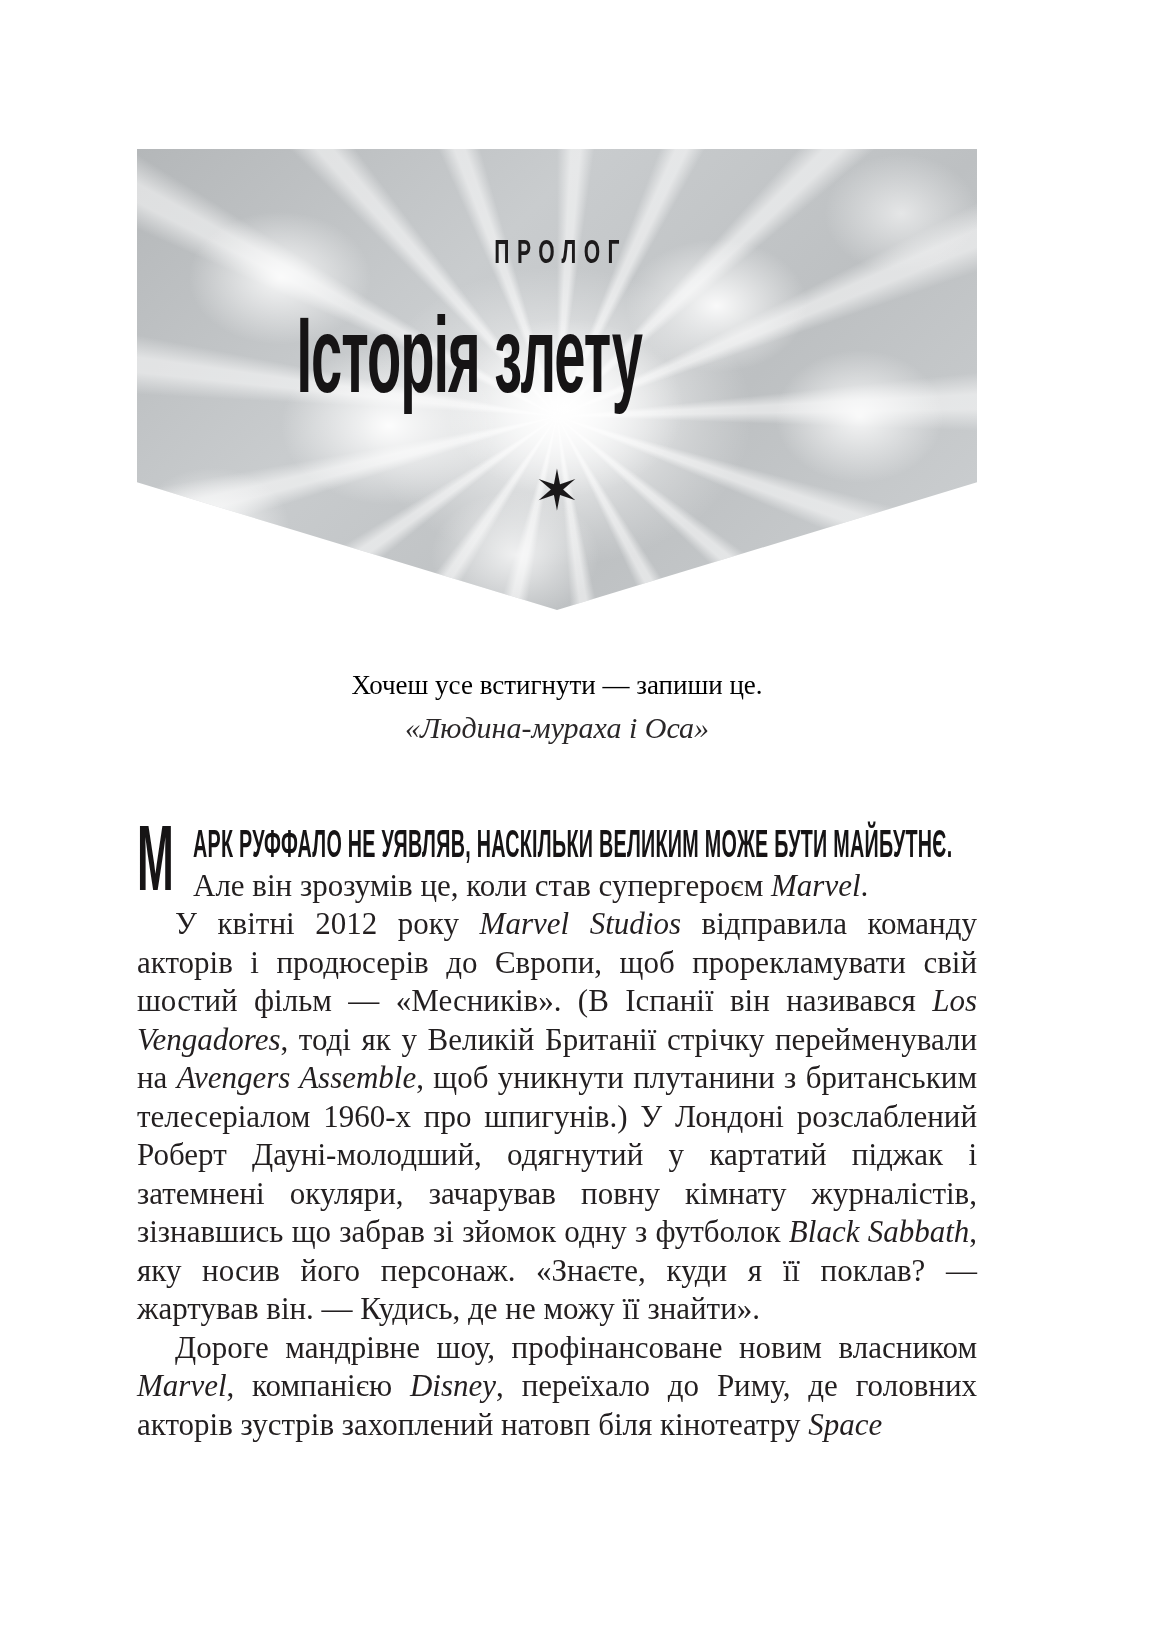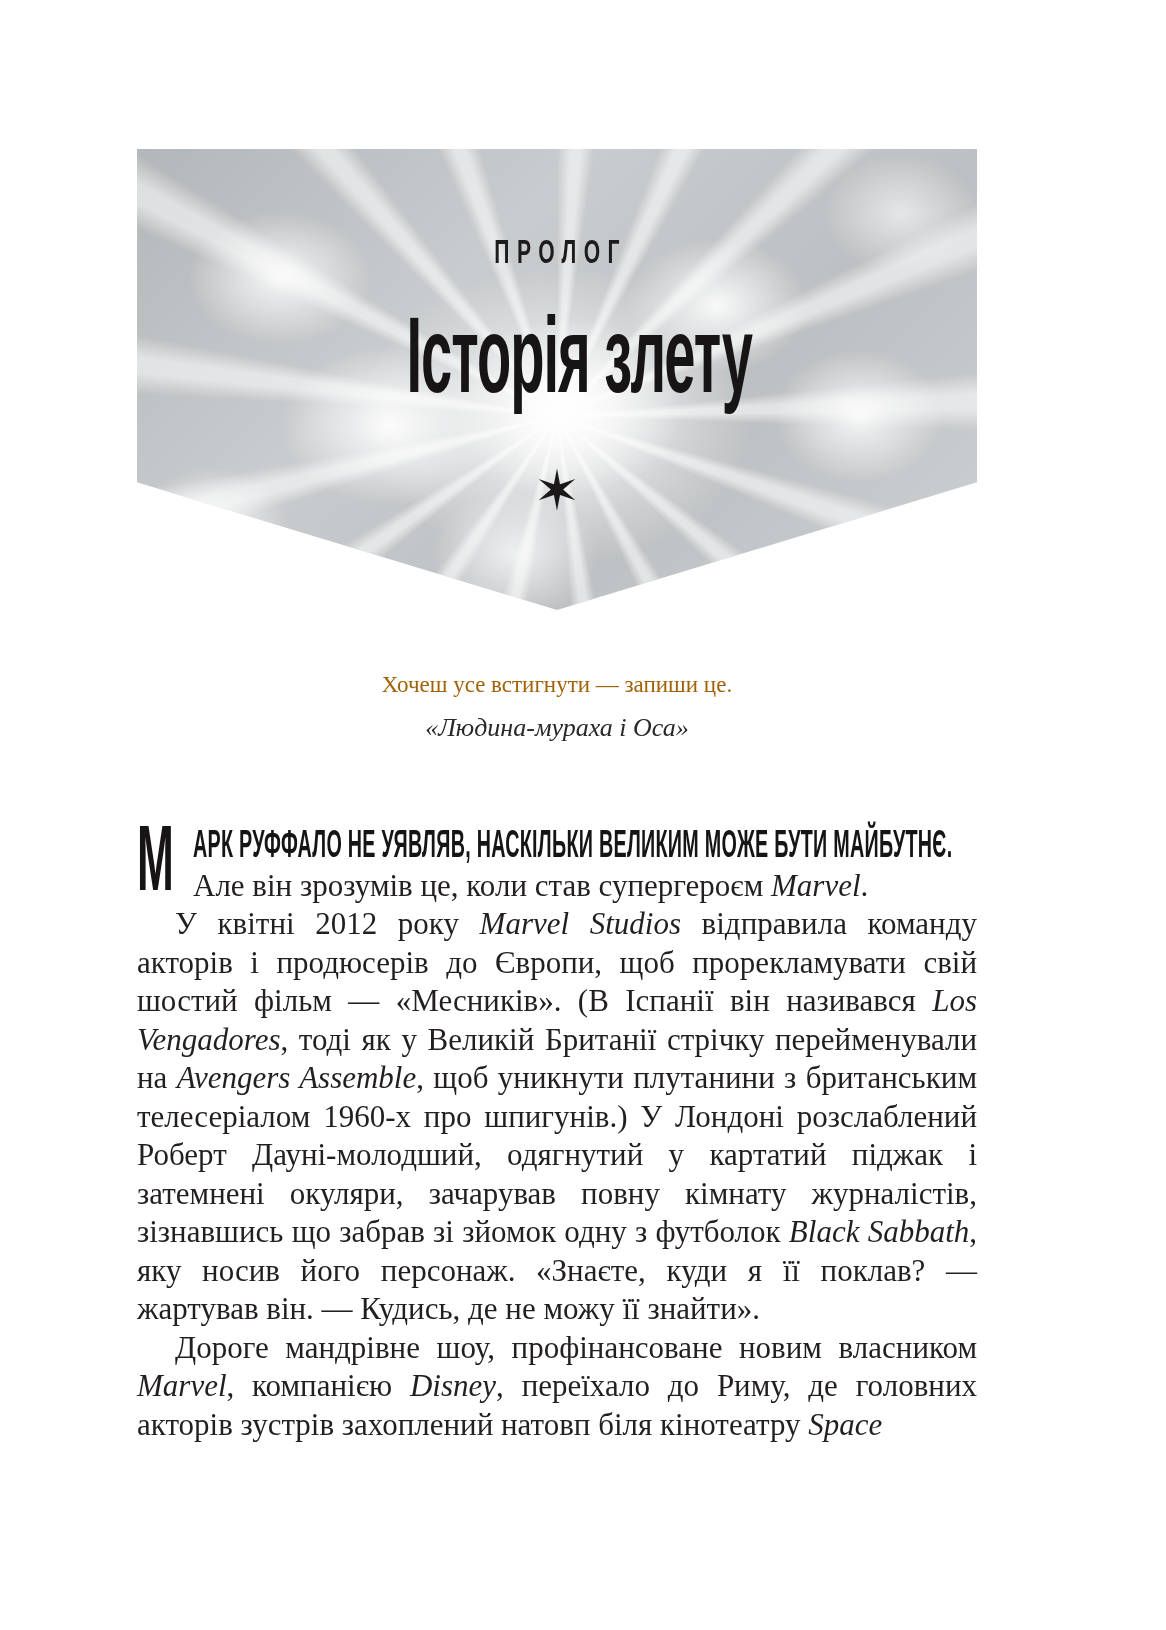--- a/index.html
+++ b/index.html
@@ -39,21 +39,21 @@
   }
   .kicker>span{
     display:inline-block;white-space:nowrap;
     font-family:"Liberation Sans",sans-serif;font-weight:700;
     font-size:34px;letter-spacing:12px;text-indent:12px;
     transform:scaleX(.62);transform-origin:50% 50%;
     color:#1d1b1c;
   }
   .big-title{
     position:absolute;left:0;right:0;top:146px;
-    text-align:center;line-height:120px;height:120px;padding-left:44px;
+    text-align:left;line-height:120px;height:120px;
   }
   .big-title>span{
     display:inline-block;white-space:nowrap;
     font-family:"Liberation Sans",sans-serif;font-weight:700;
     font-size:108px;letter-spacing:-2px;
     transform:scaleX(.52);transform-origin:50% 50%;
     color:#161415;
   }
   .banner-star{
     position:absolute;left:0;right:0;top:314px;
@@ -61,25 +61,25 @@
     font-family:"DejaVu Sans",sans-serif;
     font-size:56px;line-height:56px;color:#1a1819;
   }
 
   
   .epigraph{
     position:absolute;left:137px;top:648px;width:840px;
     text-align:center;
   }
   .epigraph .quote{
-    font-size:23px;line-height:34px;color:#a16207;font-family:Liberation Serif, serif;
+    font-size:27px;line-height:34px;color:#000000;font-family:Liberation Serif, serif;
   }
   .epigraph .source{
     margin-top:11px;
-    font-size:26px;line-height:30px;font-style:italic;color:#2a2728;
+    font-size:30px;line-height:30px;font-style:italic;color:#2a2728;
   }
 
   
   .bodytext{
     position:absolute;left:137px;top:805px;width:840px;
     font-size:31px;line-height:38.5px;
     text-align:justify;
   }
   .bodytext p{margin:0;}
   .para{text-indent:38px;}

